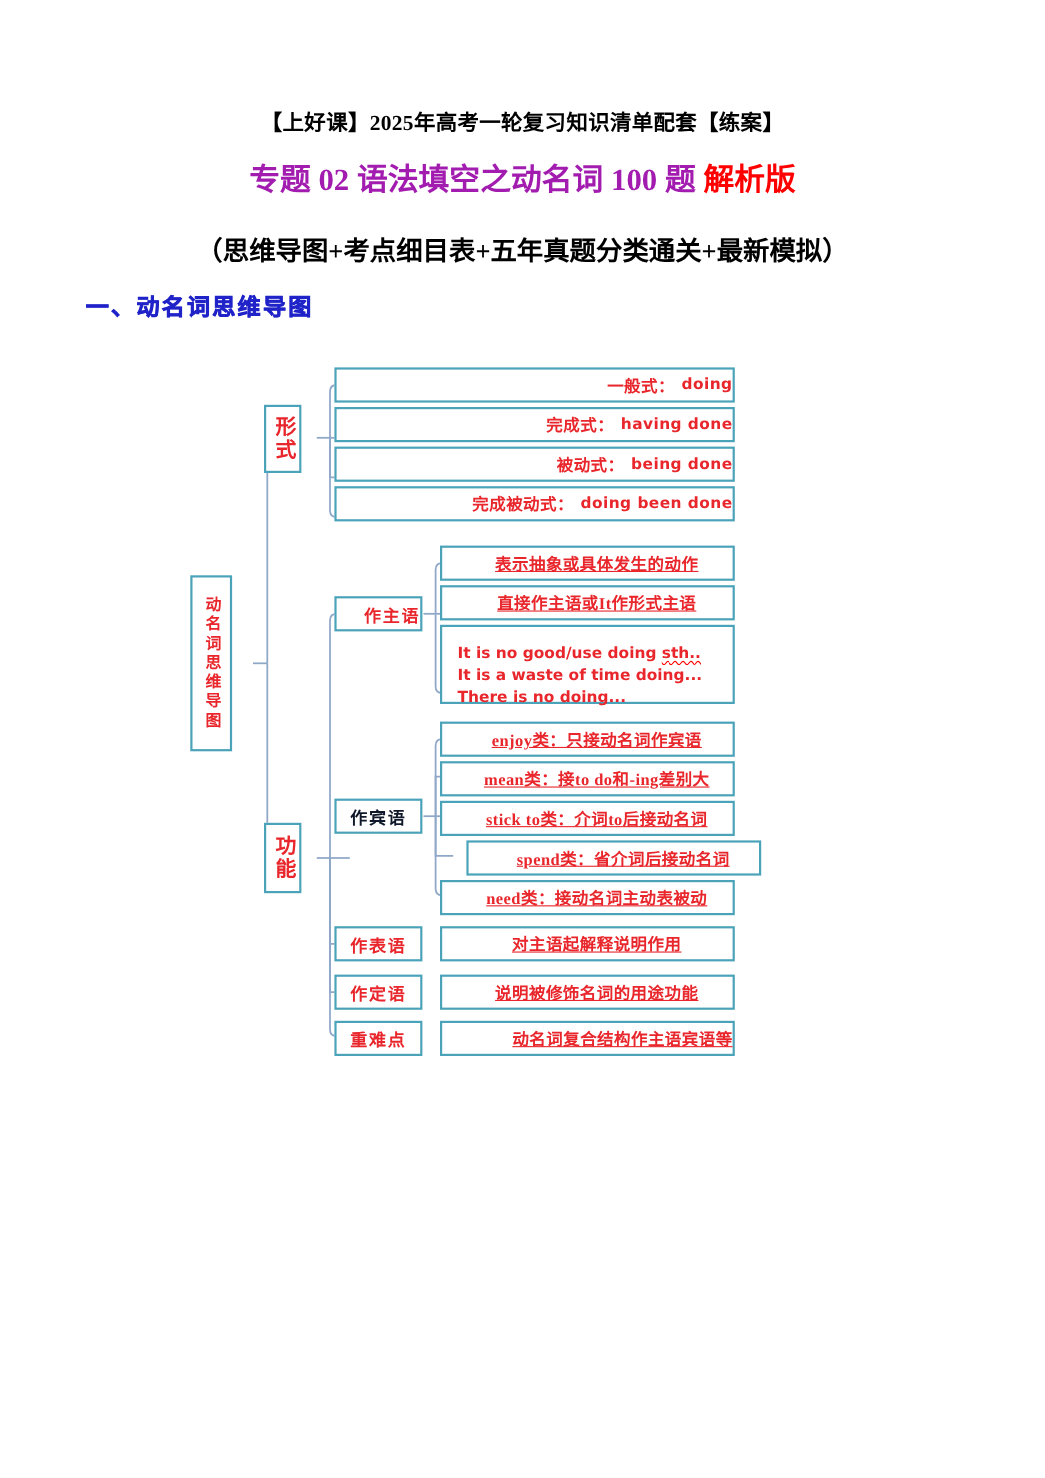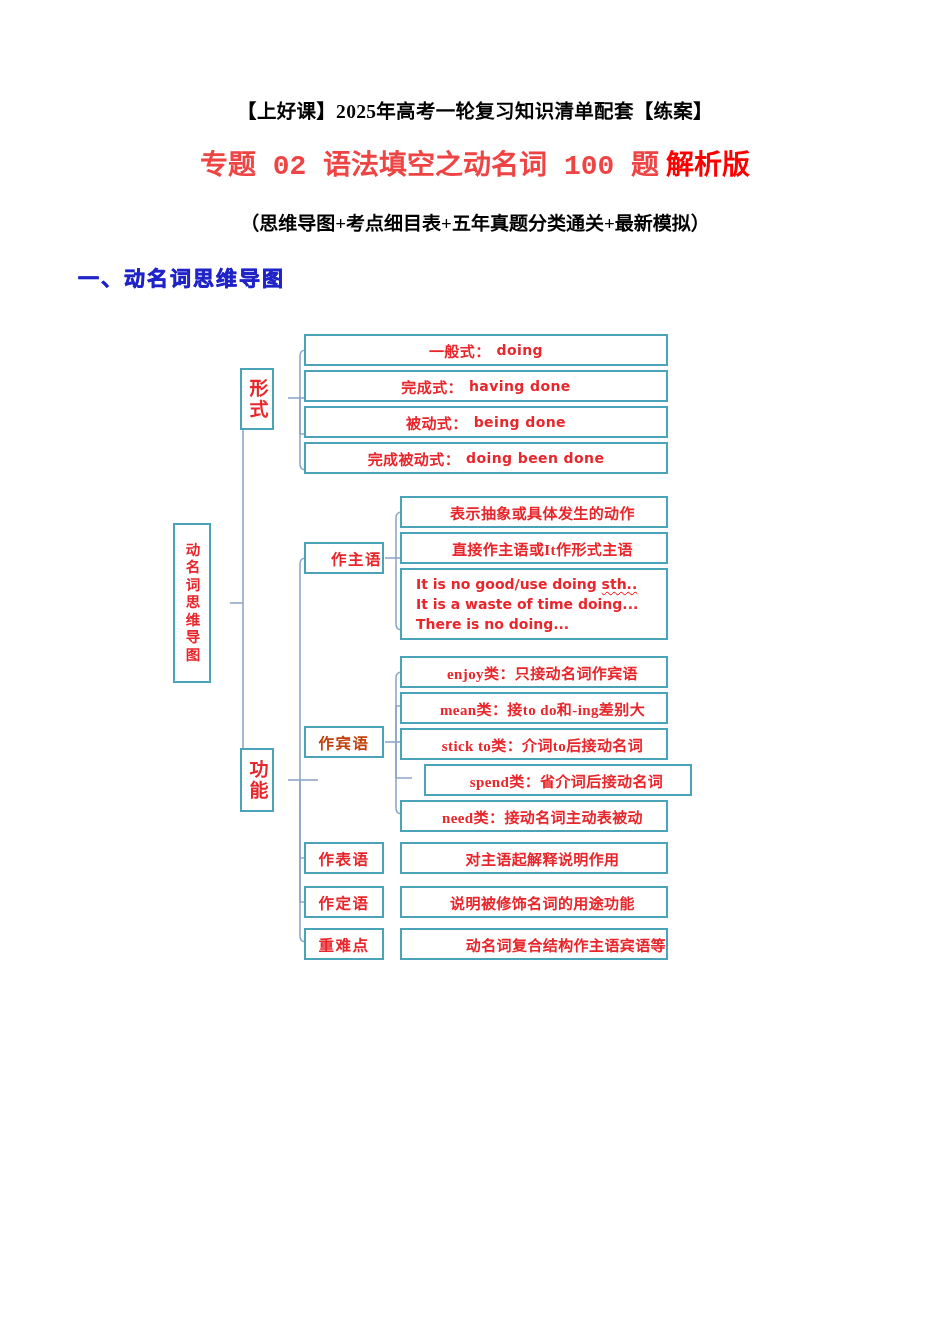--- a/index.html
+++ b/index.html
@@ -49,21 +49,21 @@
   }
   .hdr-line2 .magenta { color: #ff00ff; }
   .hdr-line2 .red { color: #ff0000; }
 
   .hdr-line3 {
     position: absolute;
     top: 208px;
     left: 0;
     width: 950px;
     text-align: center;
-    font-size: 19px;
+    font-size: 24px;
     font-weight: bold;
     color: #000000;
     white-space: nowrap;
   }
 
   .section-heading {
     position: absolute;
     top: 262px;
     left: 78px;
     font-family: "DejaVu Sans", "Liberation Sans", sans-serif;
@@ -125,32 +125,33 @@
   
   .node-l2 {
     justify-content: center;
     font-family: "Liberation Serif", "DejaVu Serif", serif;
     font-size: 15.5px;
     letter-spacing: 1.5px;
   }
 
   
   .node-leaf {
-    justify-content: center;
+    justify-content: flex-end;
     font-family: "Liberation Serif", "DejaVu Serif", serif;
     font-size: 15px;
     letter-spacing: 0.4px;
   }
   .node-leaf.centered {
     justify-content: center;
     padding-left: 17px;
+    text-decoration: underline;
   }
   .node-multiline {
     display: block;
-    padding: 5px 0 0 14px;
+    padding: 15px 0 0 14px;
     line-height: 1.42;
     font-family: "DejaVu Sans", "Liberation Sans", sans-serif;
     font-size: 14px;
     font-weight: bold;
   }
   .mix-latin {
     font-family: "DejaVu Sans", "Liberation Sans", sans-serif;
     font-size: 14px;
   }
   .squiggle {
@@ -160,21 +161,21 @@
   }
 </style>
 </head>
 <body>
 
 <div class="page">
 
   <div class="hdr-line1">【上好课】2025年高考一轮复习知识清单配套【练案】</div>
 
   <div class="hdr-line2">
-    <span class="magenta" style="color: #ef4444; font-family: Liberation Mono, monospace;">专题 02 语法填空之动名词 100 题</span>
+    <span class="magenta" style="color: #a21caf;">专题 02 语法填空之动名词 100 题</span>
     <span class="red" style="color: rgb(255, 0, 0);">解析版</span>
   </div>
 
   <div class="hdr-line3">（思维导图+考点细目表+五年真题分类通关+最新模拟）</div>
 
   <div class="section-heading" style="color: rgb(31, 35, 200); -webkit-text-stroke: 0.6px rgb(31, 35, 200);">一、动名词思维导图</div>
 
   <div class="mindmap">
 
     <svg width="950" height="650">
@@ -259,21 +260,21 @@
     </div>
 
     <div class="node node-multiline" style="left: 400px; top: 238px; width: 268px; height: 72px; border-color: rgb(75, 163, 186); color: rgb(232, 38, 43);">
       <div>
         <span>It is no good/use doing <span class="squiggle">sth..</span></span>
       </div>
       <div>It is a waste of time doing...</div>
       <div>There is no doing...</div>
     </div>
 
-    <div class="node node-l2" style="left: 304px; top: 396px; width: 80px; height: 32px; border-color: rgb(75, 163, 186); color: #c2410c;">
+    <div class="node node-l2" style="left: 304px; top: 396px; width: 80px; height: 32px; border-color: rgb(75, 163, 186); color: #0f172a;">
       <span>作宾语</span>
     </div>
 
     <div class="node node-leaf centered" style="left: 400px; top: 326px; width: 268px; height: 32px; border-color: rgb(75, 163, 186); color: rgb(232, 38, 43);">
       <span>enjoy类：只接动名词作宾语</span>
     </div>
 
     <div class="node node-leaf centered" style="left: 400px; top: 362px; width: 268px; height: 32px; border-color: rgb(75, 163, 186); color: rgb(232, 38, 43);">
       <span>mean类：接to do和-ing差别大</span>
     </div>

